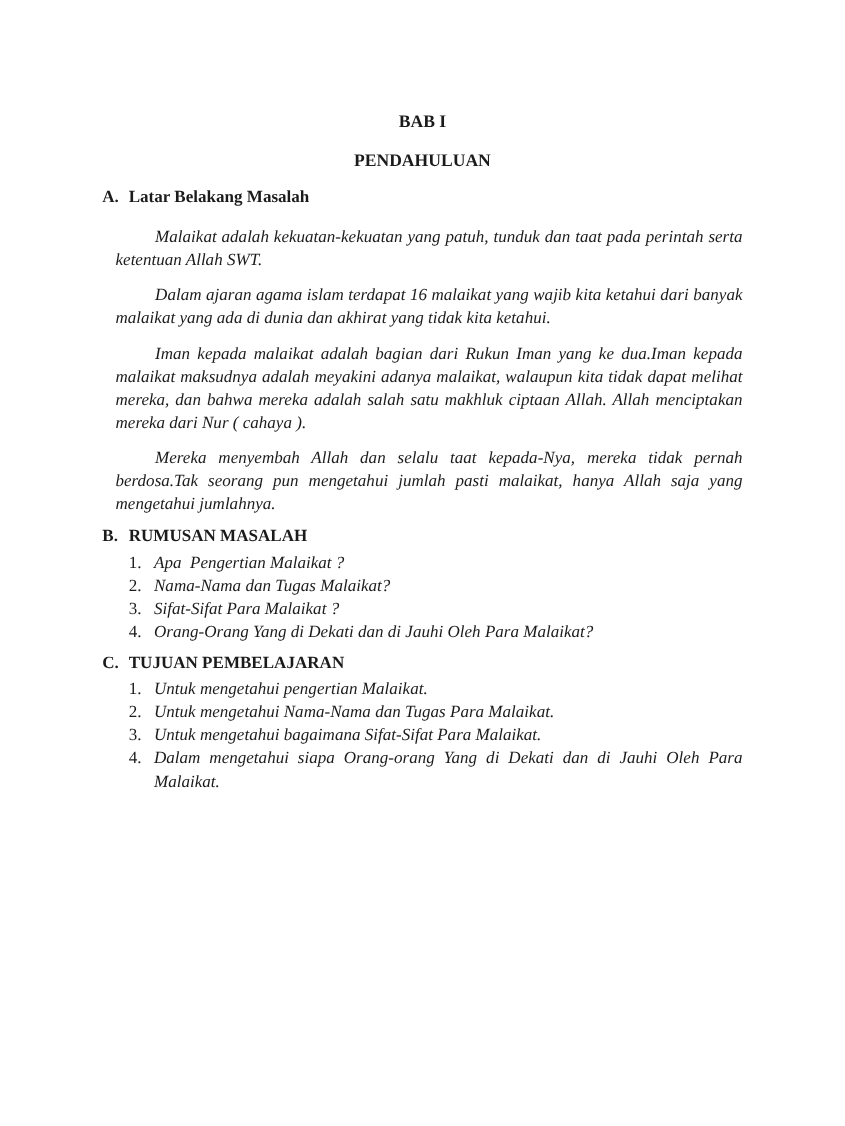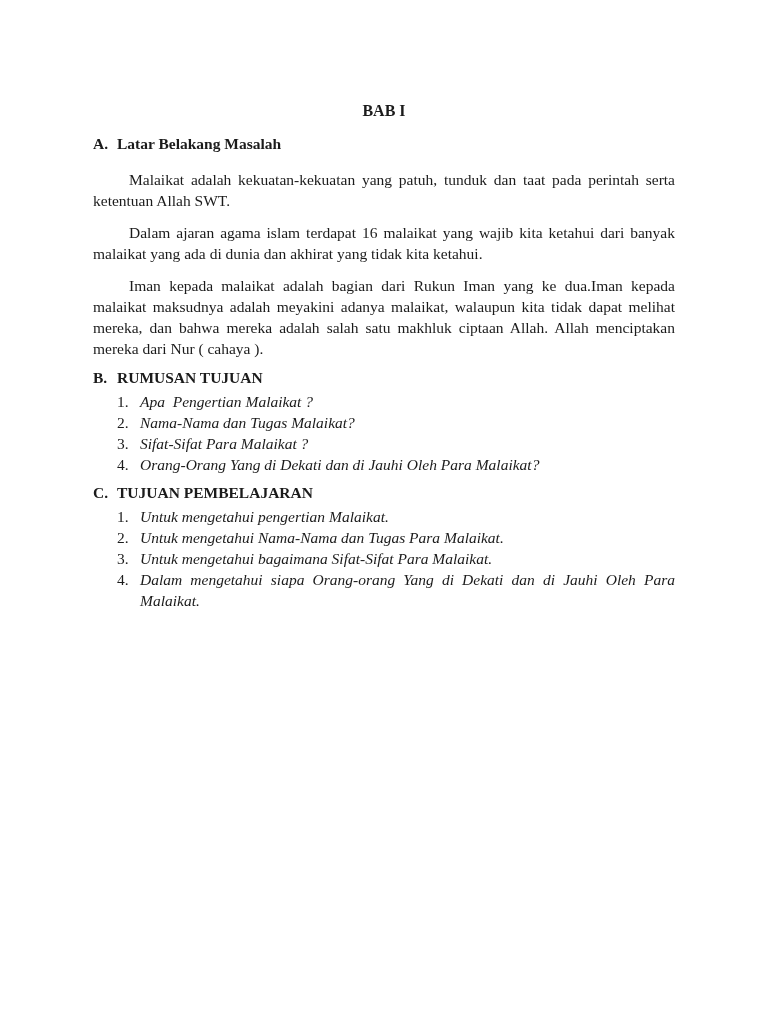--- a/index.html
+++ b/index.html
@@ -39,21 +39,22 @@
   .sec-heading .sec-label { width: 24px; flex: none; }
   .sec-heading .sec-title { flex: 1; }
   .sec-heading-a { margin-top: 17px; margin-bottom: 17px; }
   .sec-heading-b { margin-top: 8px;  margin-bottom: 5px; }
   .sec-heading-c { margin-top: 10px; margin-bottom: 5px; }
   .para {
     font-size: 15.5px;
     line-height: 21px;
     text-align: justify;
     text-indent: 36px;
-    margin: 0 0 11px 0;
+    margin: 0 0 11px 12px;
+    font-style: italic;
   }
   .num-list { margin: 0 0 0 24px; }
   .num-item {
     display: flex;
     font-size: 15.5px;
     line-height: 21px;
   }
   .num-item .li-num { width: 23px; flex: none; }
   .num-item .li-text {
     flex: 1;
@@ -61,33 +62,35 @@
     white-space: pre-wrap;
     font-style: italic;
   }
 </style>
 </head>
 <body>
 
 <div class="page">
 
   <h1 class="doc-title">BAB I</h1>
+  <h2 class="doc-subtitle">PENDAHULUAN</h2>
 
   <div class="sec-heading sec-heading-a">
     <span class="sec-label">A.</span>
     <span class="sec-title">Latar Belakang Masalah</span>
   </div>
 
   <p class="para">Malaikat adalah kekuatan-kekuatan yang patuh, tunduk dan taat pada perintah serta ketentuan Allah SWT.</p>
   <p class="para">Dalam ajaran agama islam terdapat 16 malaikat yang wajib kita ketahui dari banyak malaikat yang ada di dunia dan akhirat yang tidak kita ketahui.</p>
   <p class="para">Iman kepada malaikat adalah bagian dari Rukun Iman yang ke dua.Iman kepada malaikat maksudnya adalah meyakini adanya malaikat, walaupun kita tidak dapat melihat mereka, dan bahwa mereka adalah salah satu makhluk ciptaan Allah. Allah menciptakan mereka dari Nur ( cahaya ).</p>
+  <p class="para">Mereka menyembah Allah dan selalu taat kepada-Nya, mereka tidak pernah berdosa.Tak seorang pun mengetahui jumlah pasti malaikat, hanya Allah saja yang mengetahui jumlahnya.</p>
 
   <div class="sec-heading sec-heading-b">
     <span class="sec-label">B.</span>
-    <span class="sec-title">RUMUSAN TUJUAN</span>
+    <span class="sec-title">RUMUSAN MASALAH</span>
   </div>
 
   <div class="num-list">
     <div class="num-item">
       <span class="li-num">1.</span>
       <span class="li-text">Apa  Pengertian Malaikat ?</span>
     </div>
     <div class="num-item">
       <span class="li-num">2.</span>
       <span class="li-text">Nama-Nama dan Tugas Malaikat?</span>

